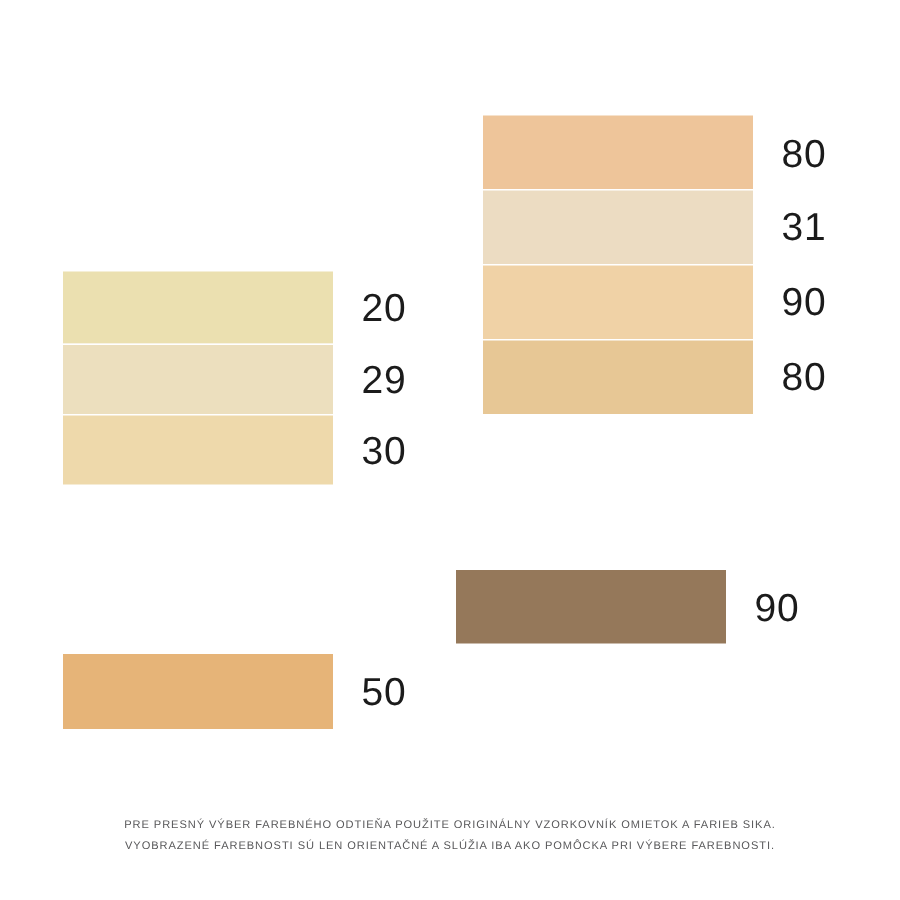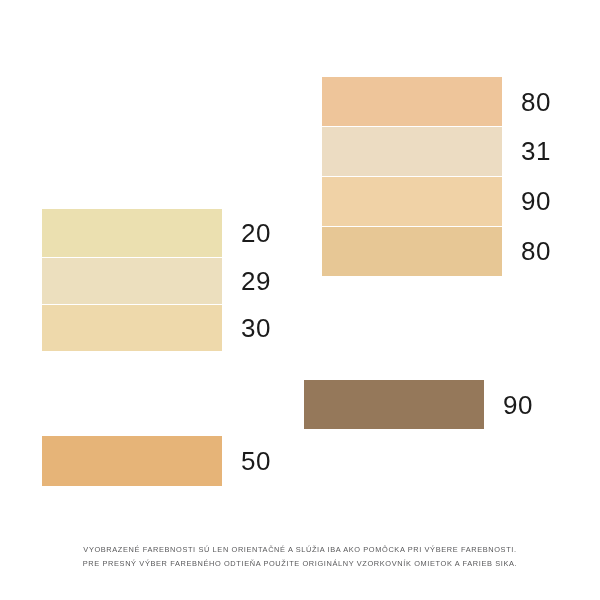--- a/index.html
+++ b/index.html
@@ -41,21 +41,21 @@
     font-size: 26px;
     line-height: 1;
     color: #1b1b1b;
     font-weight: 400;
     padding-left: 19px;
     white-space: nowrap;
     letter-spacing: 0.5px;
   }
 
   
-  #group-left-upper { left: 42px; top: 181px; margin-top: 28px; }
+  #group-left-upper { left: 42px; top: 181px; }
   #group-left-lower { left: 42px; top: 436px; }
   #group-right-upper { left: 322px; top: 77px; }
   #group-right-lower { left: 304px; top: 380px; }
 
   
   #disclaimer {
     position: absolute;
     left: 0;
     right: 0;
     top: 543px;
@@ -115,17 +115,17 @@
       </div>
     </div>
   <div class="group" id="group-right-lower">
       <div class="row">
         <div class="chip" style="height: 49px; background: rgb(149, 120, 90);"></div>
         <div class="code">90</div>
       </div>
     </div>
 
   <div id="disclaimer">
+    <span class="line">Pre presný výber farebného odtieňa použite originálny vzorkovník omietok a farieb Sika.</span>
     <span class="line">Vyobrazené farebnosti sú len orientačné a slúžia iba ako pomôcka pri výbere farebnosti.</span>
-    <span class="line">Pre presný výber farebného odtieňa použite originálny vzorkovník omietok a farieb Sika.</span>
   </div>
 
 </div>
 
 </body></html>

